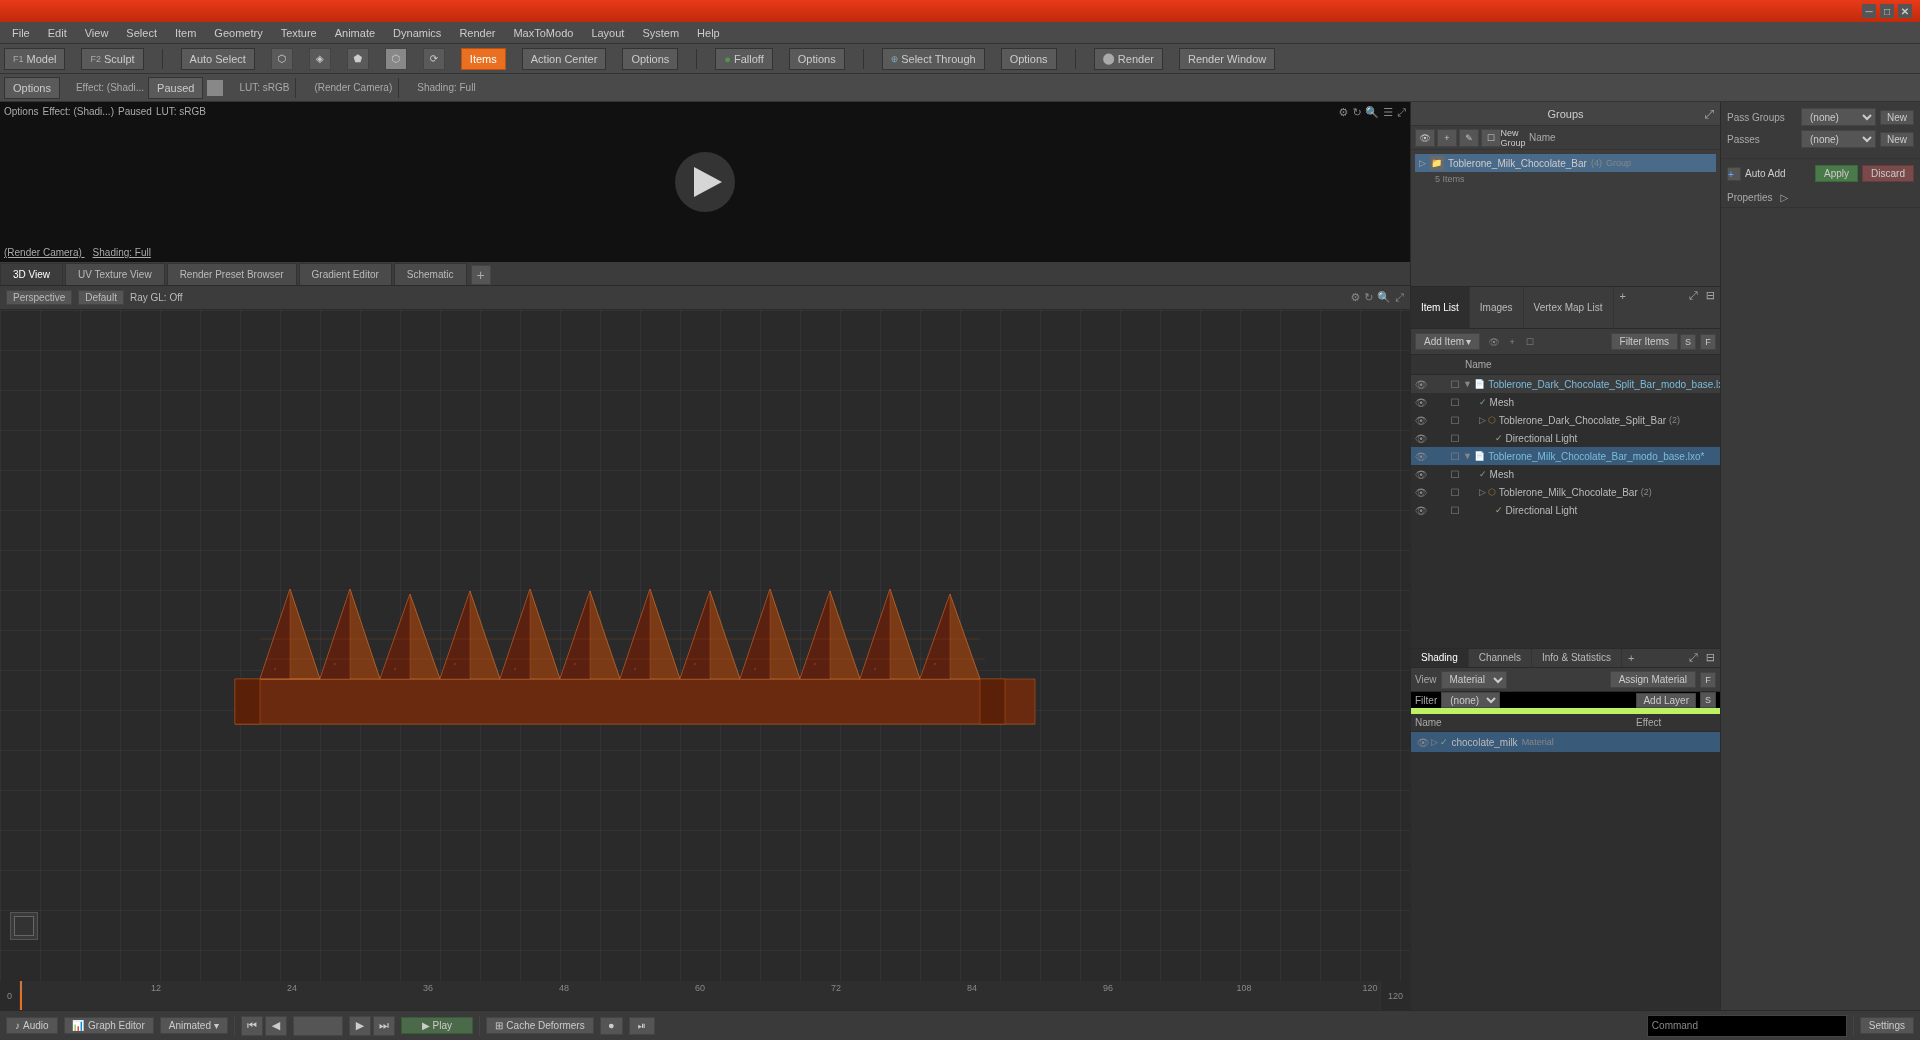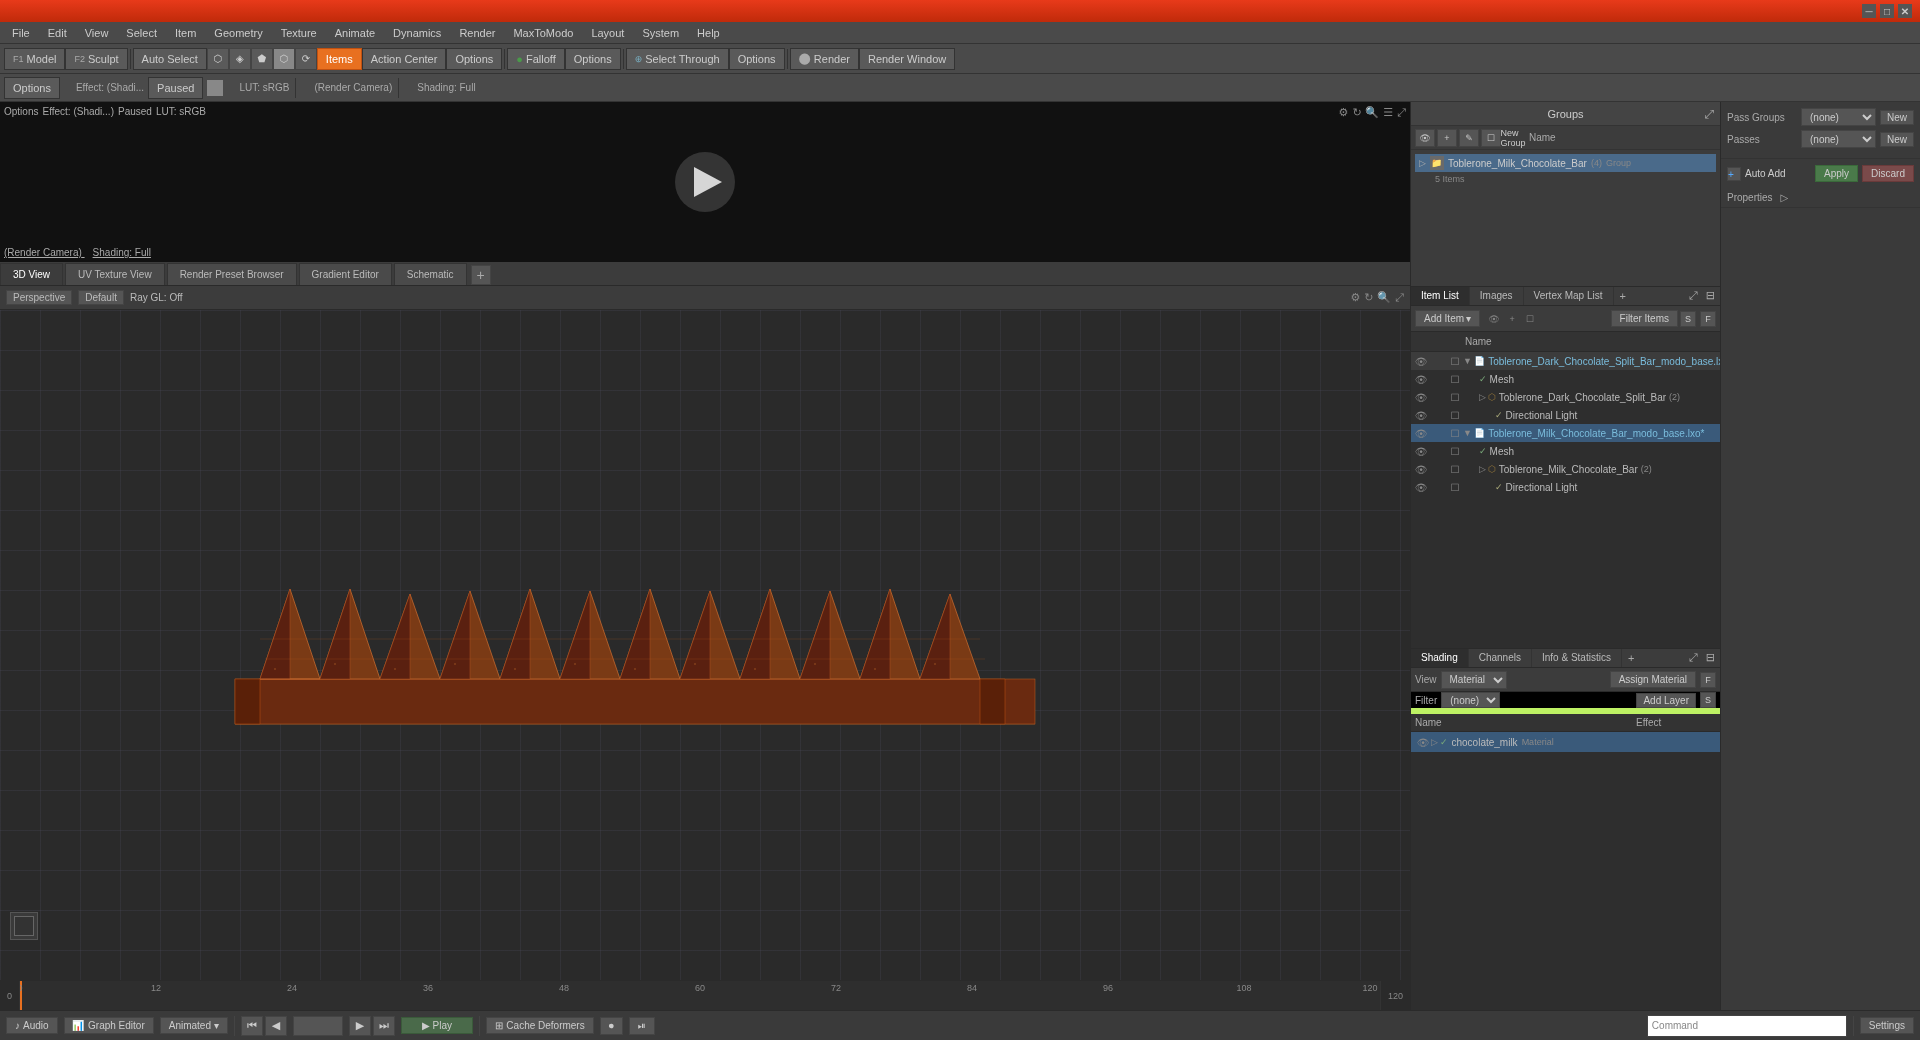--- a/index.html
+++ b/index.html
@@ -51,21 +51,21 @@
       color: #ccc;
     }
 
     
     #toolbar {
       background: #4a4a4a;
       height: 30px;
       display: flex;
       align-items: center;
       padding: 0 4px;
-      gap: 0;
+      gap: 16px;
       border-bottom: 1px solid #333;
     }
     .tool-btn {
       height: 22px;
       padding: 0 8px;
       background: #5a5a5a;
       border: 1px solid #333;
       color: #ccc;
       font-size: 11px;
       cursor: pointer;
@@ -390,21 +390,21 @@
       display: flex;
       flex-direction: column;
       border-bottom: 1px solid #2a2a2a;
     }
     #item-tabs {
       display: flex;
       background: #3c3c3c;
       border-bottom: 1px solid #2a2a2a;
     }
     .item-tab {
-      padding: 3px 10px;
+      padding: 15px 10px;
       font-size: 10px;
       color: #bbb;
       cursor: pointer;
       border-right: 1px solid #333;
     }
     .item-tab.active { background: #2e2e2e; color: #fff; }
     #item-tab-add { padding: 3px 6px; cursor: pointer; color: #aaa; }
     #item-toolbar {
       background: #3c3c3c;
       height: 26px;
@@ -1124,19 +1124,19 @@
   </div>
   <div class="bottom-separator"></div>
   <div class="bottom-btn">
     <span>⊞</span>
     <span>Cache Deformers</span>
   </div>
   <div class="bottom-btn">⏺</div>
   <div class="bottom-btn">⏯</div>
   <div style="flex:1"></div>
 
-  <div style="display:flex;align-items:center;background:#ffffff;border:1px solid #444;height:22px;min-width:200px;">
+  <div style="display:flex;align-items:center;background:#000000;border:1px solid #444;height:22px;min-width:200px;">
     <span style="font-size:10px;color:#888;padding:0 4px;">Command</span>
     <input type="text" style="flex: 1 1 0%; background: transparent; border: none; font-size: 10px; color: rgb(204, 204, 204); padding: 0px 4px; outline: none;" placeholder="">
   </div>
   <div class="bottom-separator"></div>
   <div class="bottom-btn">Settings</div>
 </div>
 
 </body></html>

